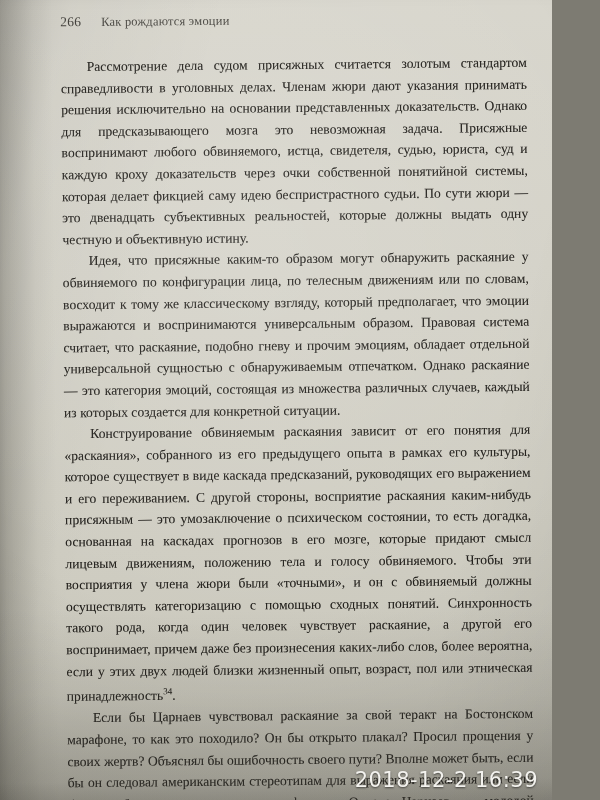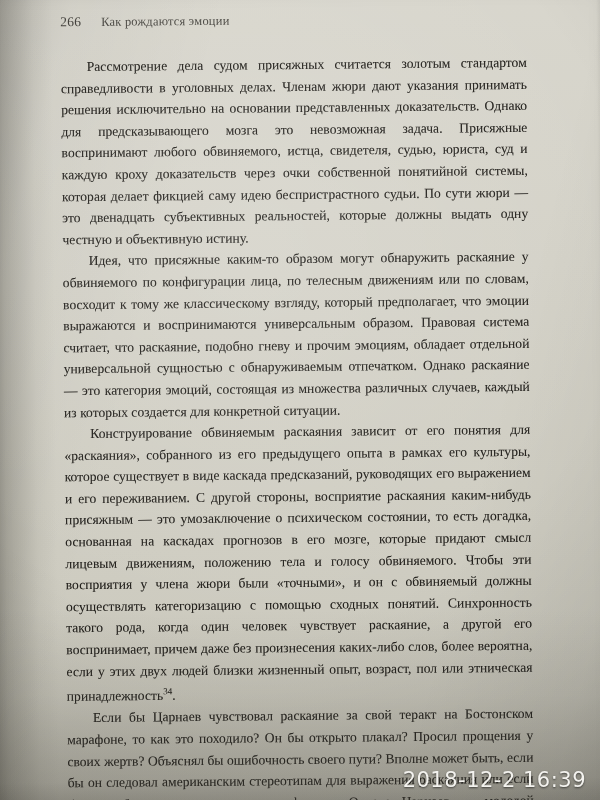--- a/index.html
+++ b/index.html
@@ -10,21 +10,21 @@
     width: 600px;
     height: 800px;
     overflow: hidden;
     background: #7d7b72;
     font-family: "Liberation Serif", serif;
   }
 
   
   #photo {
     position: relative;
-    width: 600px;
+    width: 552px;
     height: 800px;
     overflow: hidden;
     background: #ef4444;
   }
 
   
   #page {
     position: absolute;
     left: -22px;
     top: -26px;

